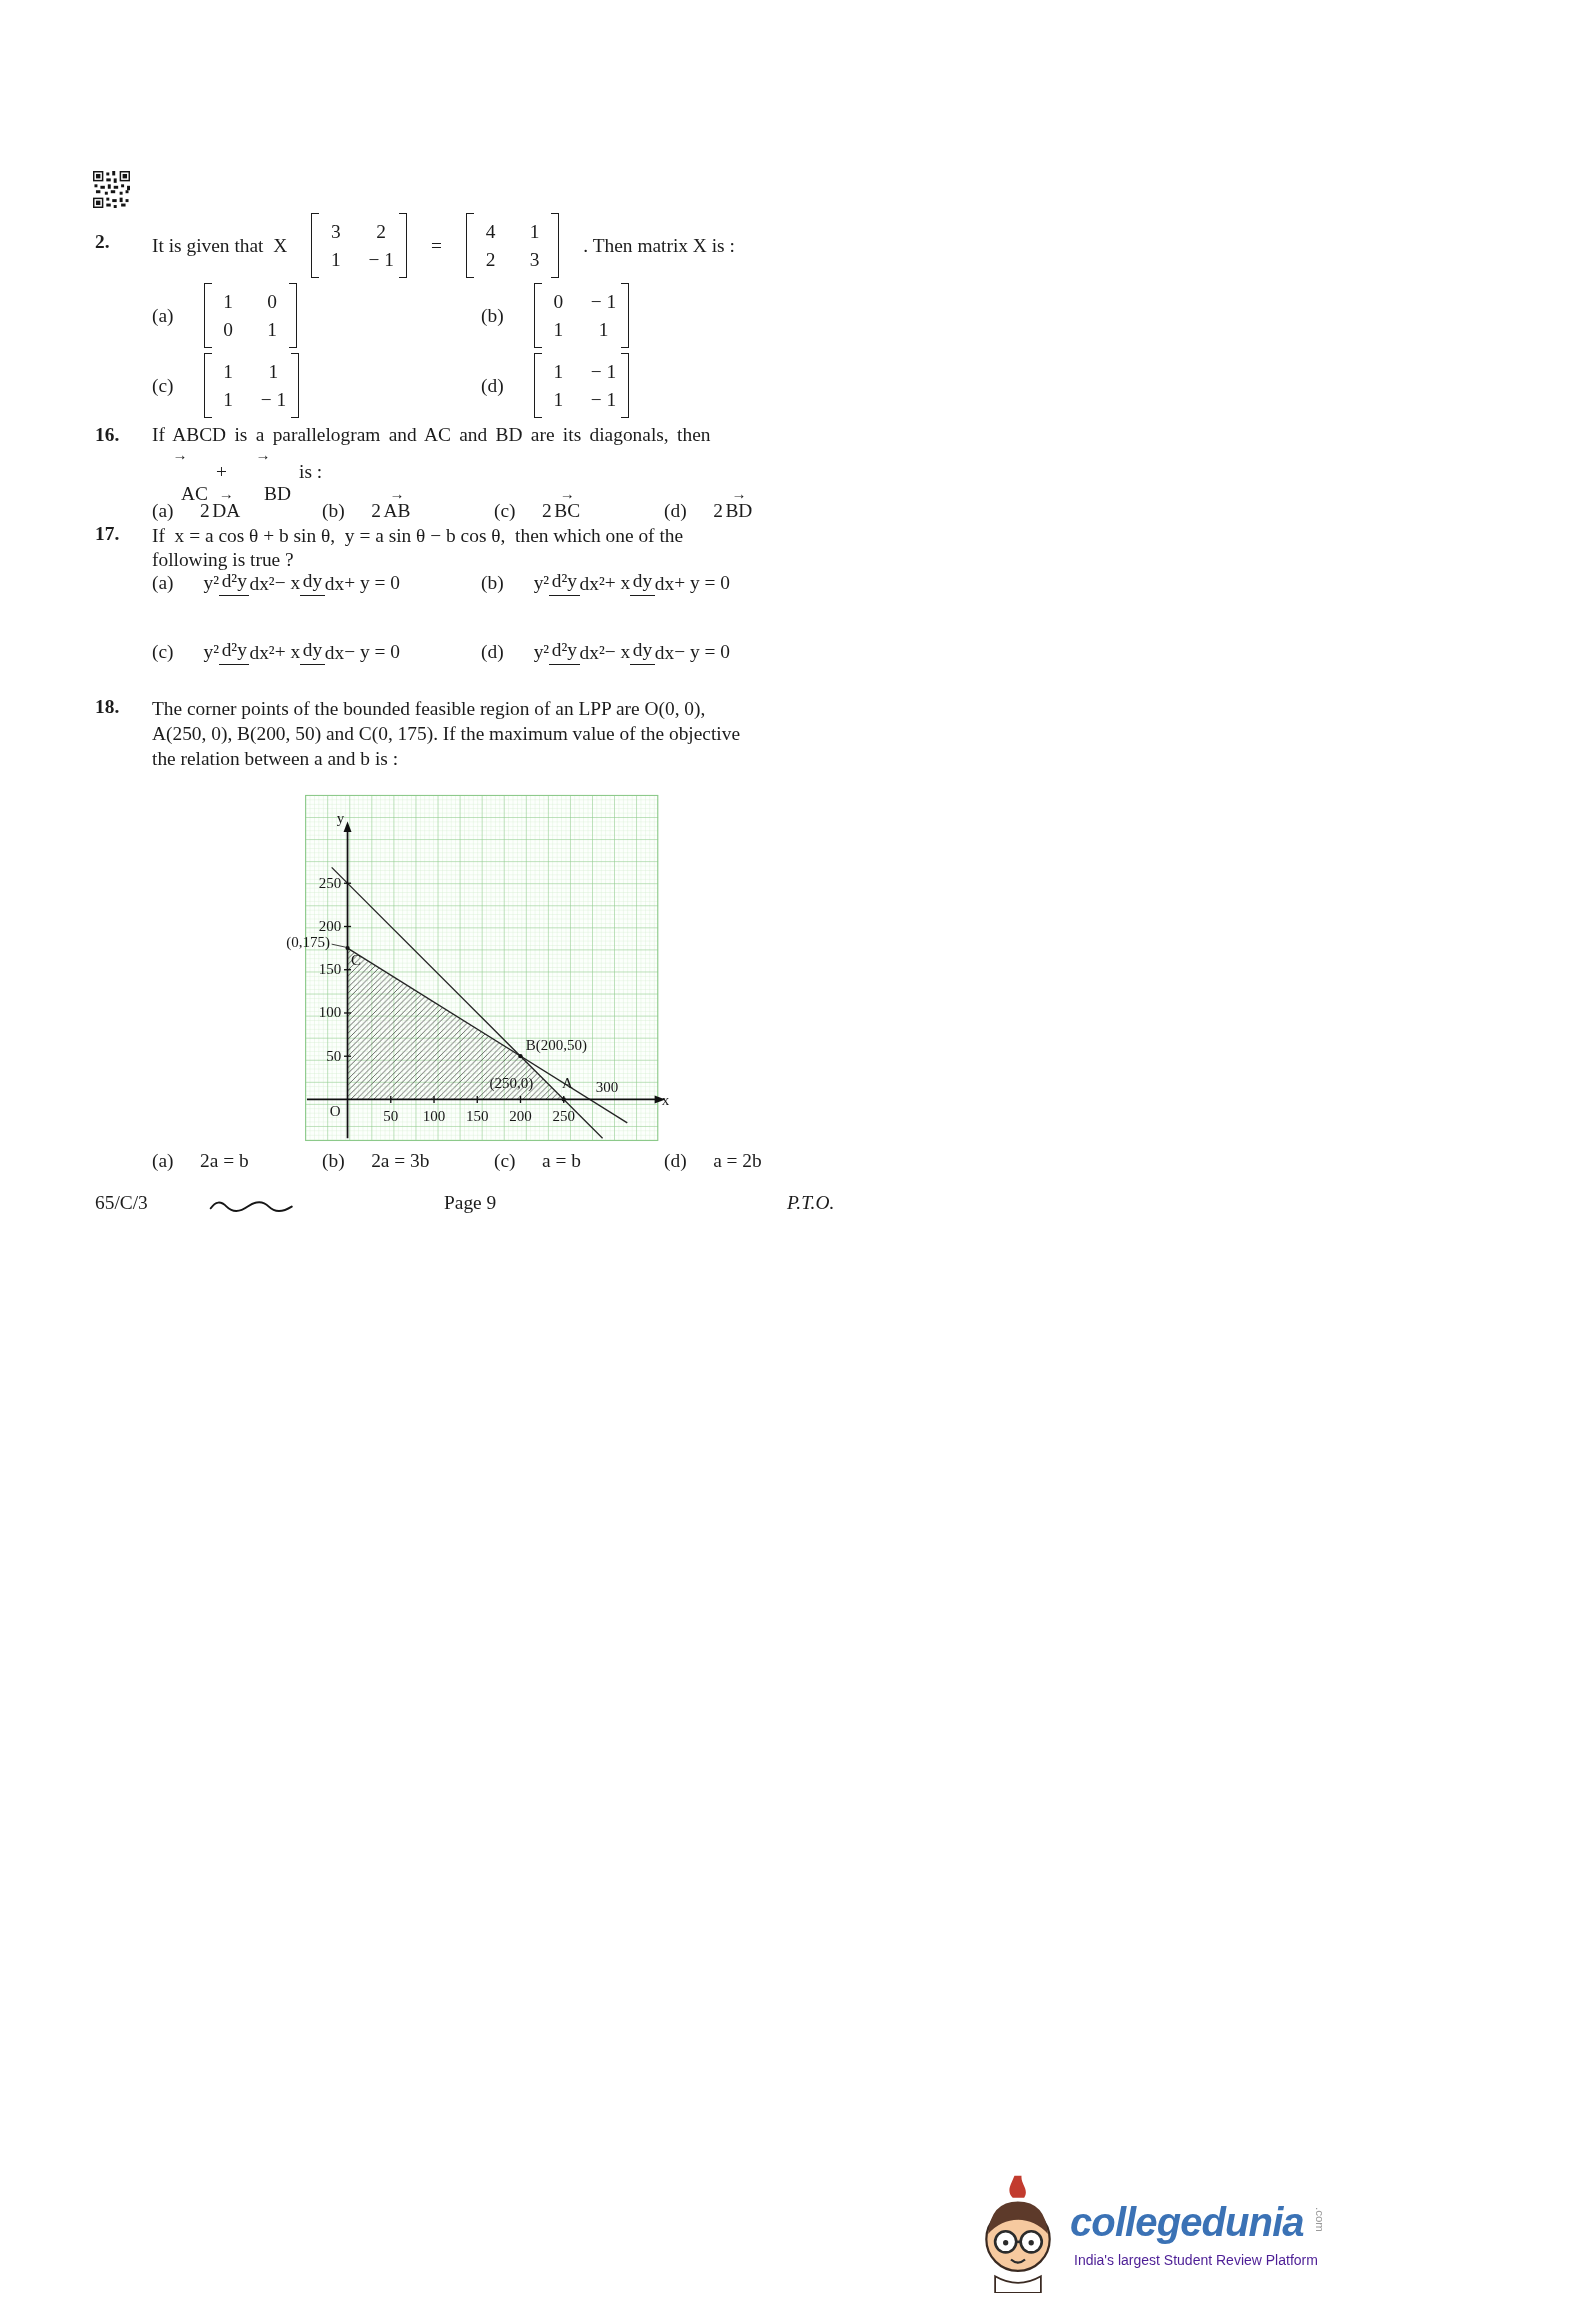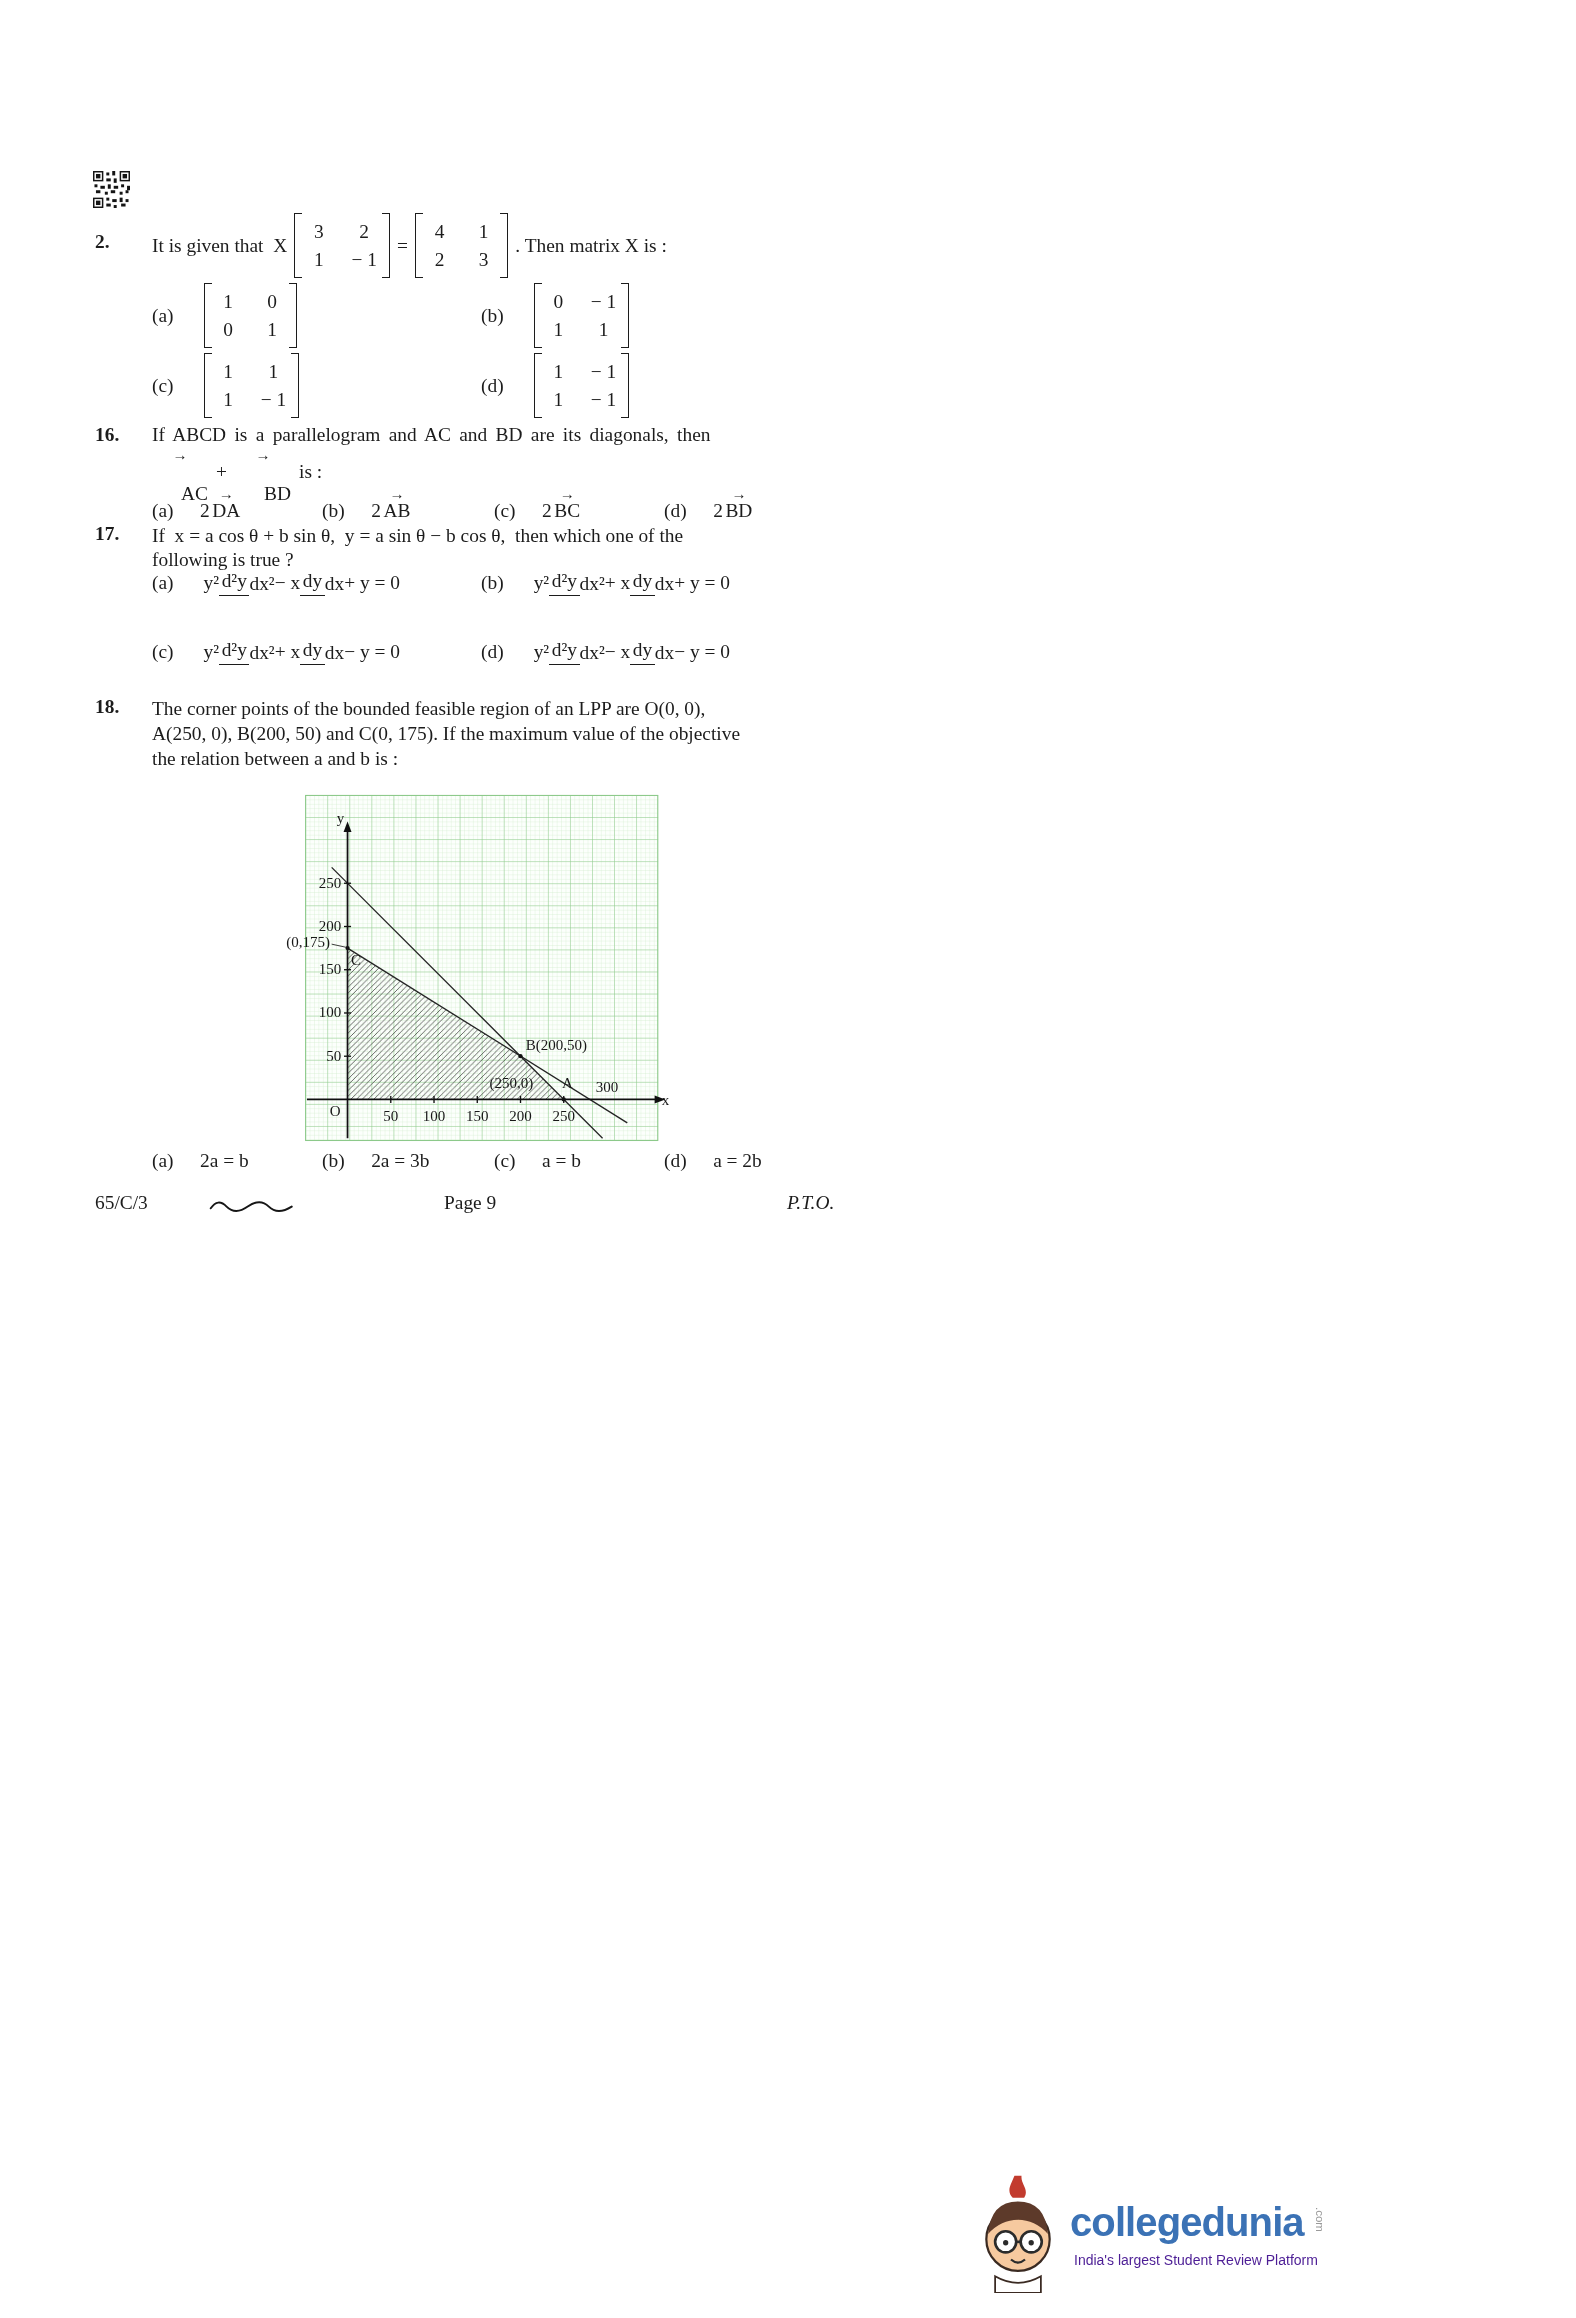--- a/index.html
+++ b/index.html
@@ -87,21 +87,21 @@
         </g>
       <g fill="#151515">
           <rect x="2" y="2" width="3" height="3"></rect>
           <rect x="20" y="2" width="3" height="3"></rect>
           <rect x="2" y="20" width="3" height="3"></rect>
         </g>
     </svg>
   </div>
 
   <div class="abs qnum" style="left:95px; top:231px;">2.</div>
-  <div class="abs" style="left:152px; top:210px; height:71px; display:flex; align-items:center; gap:7px;">
+  <div class="abs" style="left:152px; top:210px; height:71px; display:flex; align-items:center; gap:24px;">
     <span class="qtext pre">It is given that  X</span>
     <span class="matrix">
       <span class="mcell">3</span>
       <span class="mcell">2</span>
       <span class="mcell">1</span>
       <span class="mcell">− 1</span>
     </span>
     <span class="qtext">=</span>
     <span class="matrix">
       <span class="mcell">4</span>
@@ -371,18 +371,18 @@
       <path d="M16 68 Q 19 31 50 31 Q 81 31 84 68 Q 69 52 50 52 Q 31 52 16 68 Z" fill="#5d3a2a"></path>
       <circle cx="36" cy="77" r="12" fill="#ffffff" stroke="#2b2b2b" stroke-width="3"></circle>
       <circle cx="65" cy="77" r="12" fill="#ffffff" stroke="#2b2b2b" stroke-width="3"></circle>
       <line x1="48" y1="77" x2="53" y2="77" stroke="#2b2b2b" stroke-width="3"></line>
       <circle cx="36" cy="78" r="3" fill="#2b2b2b"></circle>
       <circle cx="65" cy="78" r="3" fill="#2b2b2b"></circle>
       <path d="M42 97 Q 50 104 58 97" stroke="#2b2b2b" stroke-width="2.5" fill="none"></path>
       <path d="M24 116 Q 50 131 76 116 L 76 135 L 24 135 Z" fill="#ffffff" stroke="#3a2a22" stroke-width="2"></path>
     </svg>
   </div>
-  <div class="abs wordmark" style="left:1070px; top:2200px;">collegedunia</div>
+  <div class="abs wordmark" style="left:1070px; top:2200px;font-style:italic;">collegedunia</div>
   <div class="abs tld" style="left:1326px; top:2207px;">.com</div>
   <div class="abs tagline" style="left:1074px; top:2252px;">India's largest Student Review Platform</div>
 
 </div>
 
 
 </body></html>

